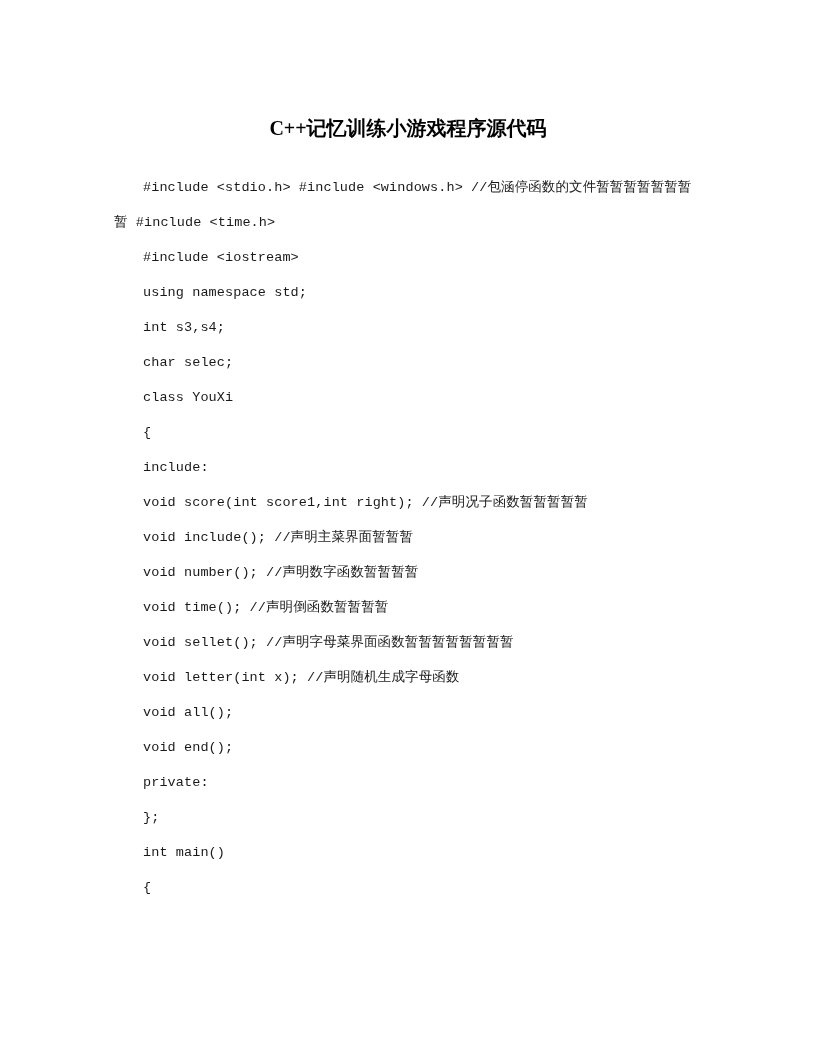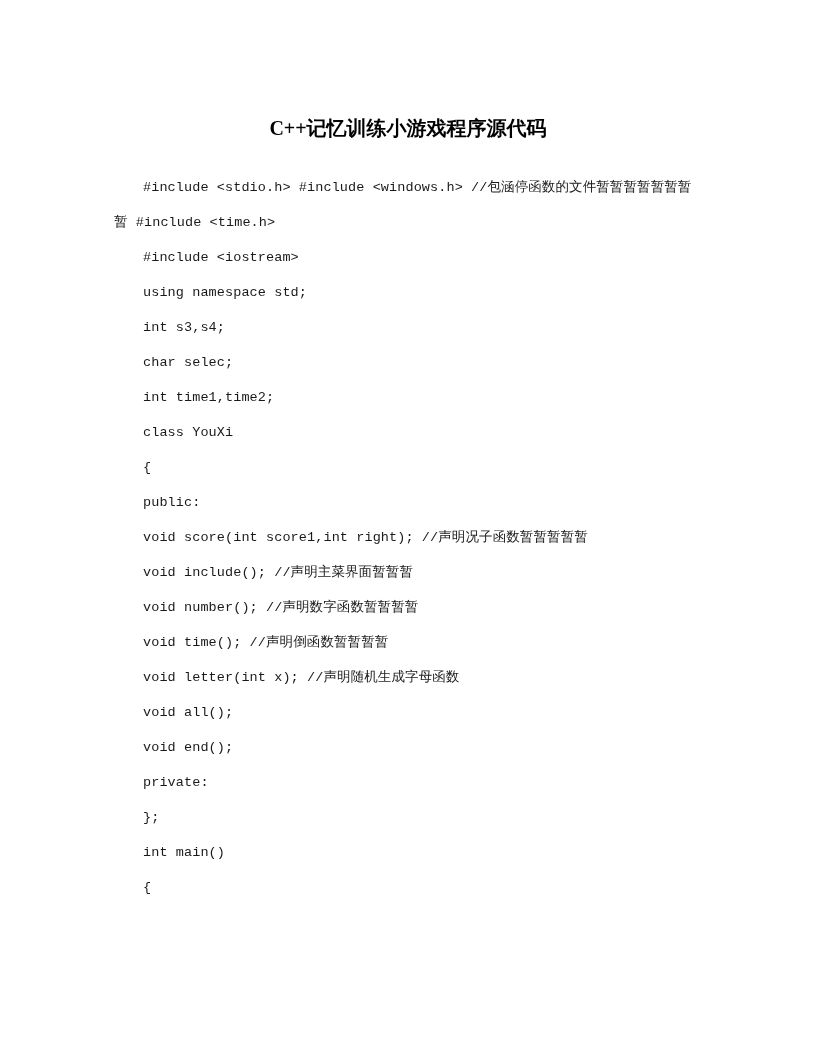--- a/index.html
+++ b/index.html
@@ -51,28 +51,28 @@
 <div class="page">
 
   <div class="doc-title">C++记忆训练小游戏程序源代码</div>
 
   <div class="body-block">
     <div class="code-line">#include &lt;stdio.h&gt; #include &lt;windows.h&gt; //包涵停函数的文件暂暂暂暂暂暂暂暂 #include &lt;time.h&gt;</div>
     <div class="code-line">#include &lt;iostream&gt;</div>
     <div class="code-line">using namespace std;</div>
     <div class="code-line">int s3,s4;</div>
     <div class="code-line">char selec;</div>
-    <div class="code-line">int time1,time2;</div>
     <div class="code-line">class YouXi</div>
     <div class="code-line">{</div>
-    <div class="code-line">public:</div>
+    <div class="code-line">include:</div>
     <div class="code-line">void score(int score1,int right); //声明况子函数暂暂暂暂暂</div>
     <div class="code-line">void include(); //声明主菜界面暂暂暂</div>
     <div class="code-line">void number(); //声明数字函数暂暂暂暂</div>
     <div class="code-line">void time(); //声明倒函数暂暂暂暂</div>
+    <div class="code-line">void sellet(); //声明字母菜界面函数暂暂暂暂暂暂暂暂</div>
     <div class="code-line">void letter(int x); //声明随机生成字母函数</div>
     <div class="code-line">void all();</div>
     <div class="code-line">void end();</div>
     <div class="code-line">private:</div>
     <div class="code-line">};</div>
     <div class="code-line">int main()</div>
     <div class="code-line">{</div>
   </div>
 
 </div>

